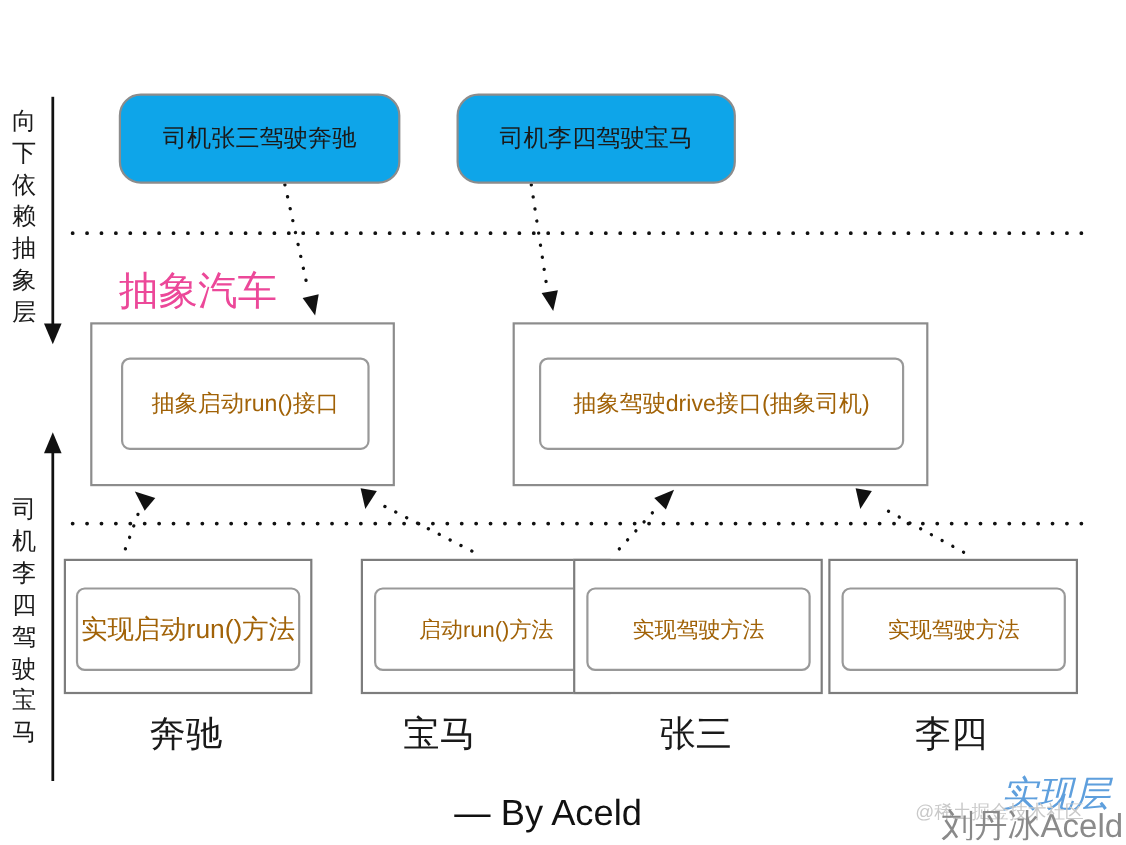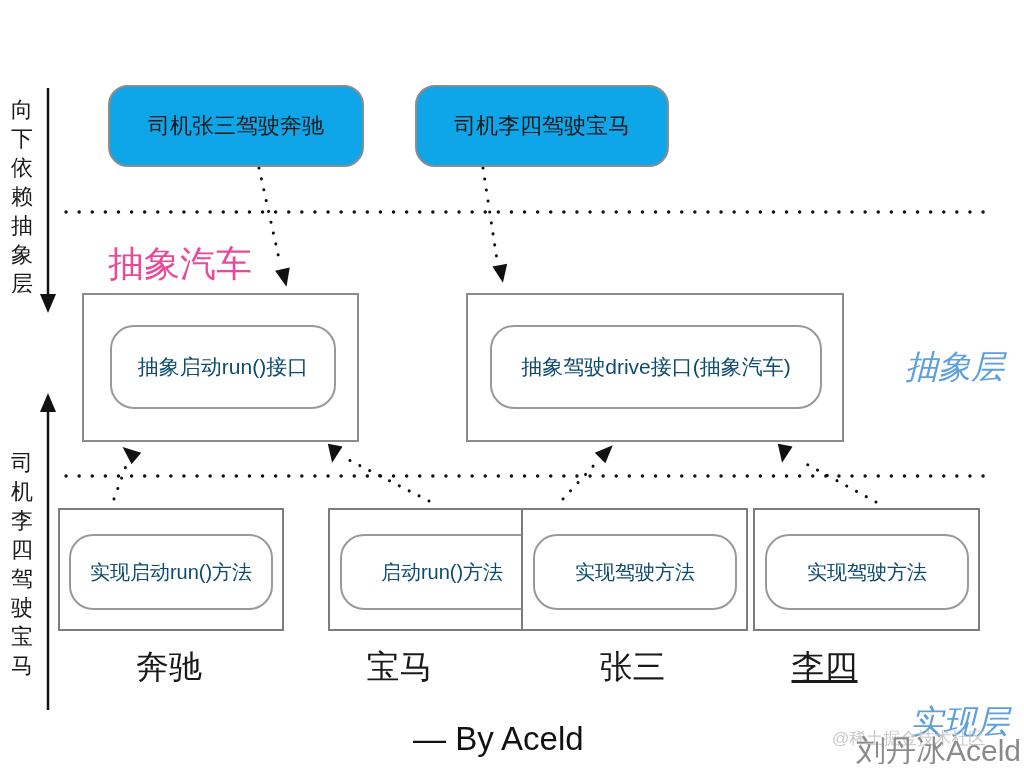--- a/index.html
+++ b/index.html
@@ -14,22 +14,22 @@
   .biz-box{
     border:2.5px solid #8c8c8c;border-radius:20px;background:#0ea5e9;
     display:flex;align-items:center;justify-content:center;
     font-size:22px;color:#1a1a1a;
   }
   
   .abs-outer{
     border:2.5px solid #8c8c8c;background:#fff;
   }
   .inner-round{
-    position:absolute;border:2px solid #999;border-radius:24px;background:#fff;
-    display:flex;align-items:center;justify-content:center;color:#0c4a6e;
+    position:absolute;border:2px solid #999;border-radius:8px;background:#fff;
+    display:flex;align-items:center;justify-content:center;color:#a16207;
   }
   .abs-title{
     font-size:36px;color:#ec4899;white-space:nowrap;
   }
   
   .impl-outer{
     border:2.5px solid #7d7d7d;background:#fff;
   }
   .impl-name{
     font-size:33px;color:#1a1a1a;text-align:center;
@@ -110,27 +110,26 @@
   <div class="abs abs-title" style="left:108px;top:240px;">抽象汽车</div>
 
   <div class="abs abs-outer" style="left:82px;top:293px;width:273px;height:145px;">
     <div class="inner-round" style="left:26px;top:30px;width:222px;height:80px;font-size:21px;">
       <span>抽象启动run()接口</span>
     </div>
   </div>
 
   <div class="abs abs-outer" style="left:466px;top:293px;width:374px;height:145px;">
     <div class="inner-round" style="left:22px;top:30px;width:328px;height:80px;font-size:21px;">
-      <span>抽象驾驶drive接口(抽象汽车)</span>
+      <span>抽象驾驶drive接口(抽象司机)</span>
     </div>
   </div>
-  <div class="abs layer-label" style="left:905px;top:345px;">抽象层</div>
 
   <div class="abs impl-outer" style="left:58px;top:508px;width:222px;height:119px;">
-    <div class="inner-round" style="left:9px;top:24px;width:200px;height:72px;font-size:20px;">
+    <div class="inner-round" style="left:9px;top:24px;width:200px;height:72px;font-size:24px;">
       <span>实现启动run()方法</span>
     </div>
   </div>
   <div class="abs impl-outer" style="left:288px;top:508px;width:223px;height:119px;margin-left:40px;">
     <div class="inner-round" style="left:10px;top:24px;width:200px;height:72px;font-size:20px;">
       <span>启动run()方法</span>
     </div>
   </div>
   <div class="abs impl-outer" style="left:521px;top:508px;width:223px;height:119px;">
     <div class="inner-round" style="left:10px;top:24px;width:200px;height:72px;font-size:20px;">
@@ -139,21 +138,21 @@
   </div>
   <div class="abs impl-outer" style="left:753px;top:508px;width:223px;height:119px;">
     <div class="inner-round" style="left:10px;top:24px;width:200px;height:72px;font-size:20px;">
       <span>实现驾驶方法</span>
     </div>
   </div>
 
   <div class="abs impl-name" style="left:58px;top:645px;width:222px;">奔驰</div>
   <div class="abs impl-name" style="left:288px;top:645px;width:223px;">宝马</div>
   <div class="abs impl-name" style="left:521px;top:645px;width:223px;">张三</div>
-  <div class="abs impl-name" style="left:713px;top:645px;width:223px;text-decoration:underline;">李四</div>
+  <div class="abs impl-name" style="left:753px;top:645px;width:223px;">李四</div>
 
   <div class="abs layer-label" style="left:910px;top:700px;">实现层</div>
 
   <div class="abs byline" style="left:413px;top:720px;">— By Aceld</div>
   <div class="abs wm-back" style="left:832px;top:727px;text-align:center;">@稀土掘金技术社区</div>
   <div class="abs wm-front" style="left:856px;top:731px;">刘丹冰Aceld</div>
 
 </div>
 
 </body></html>

